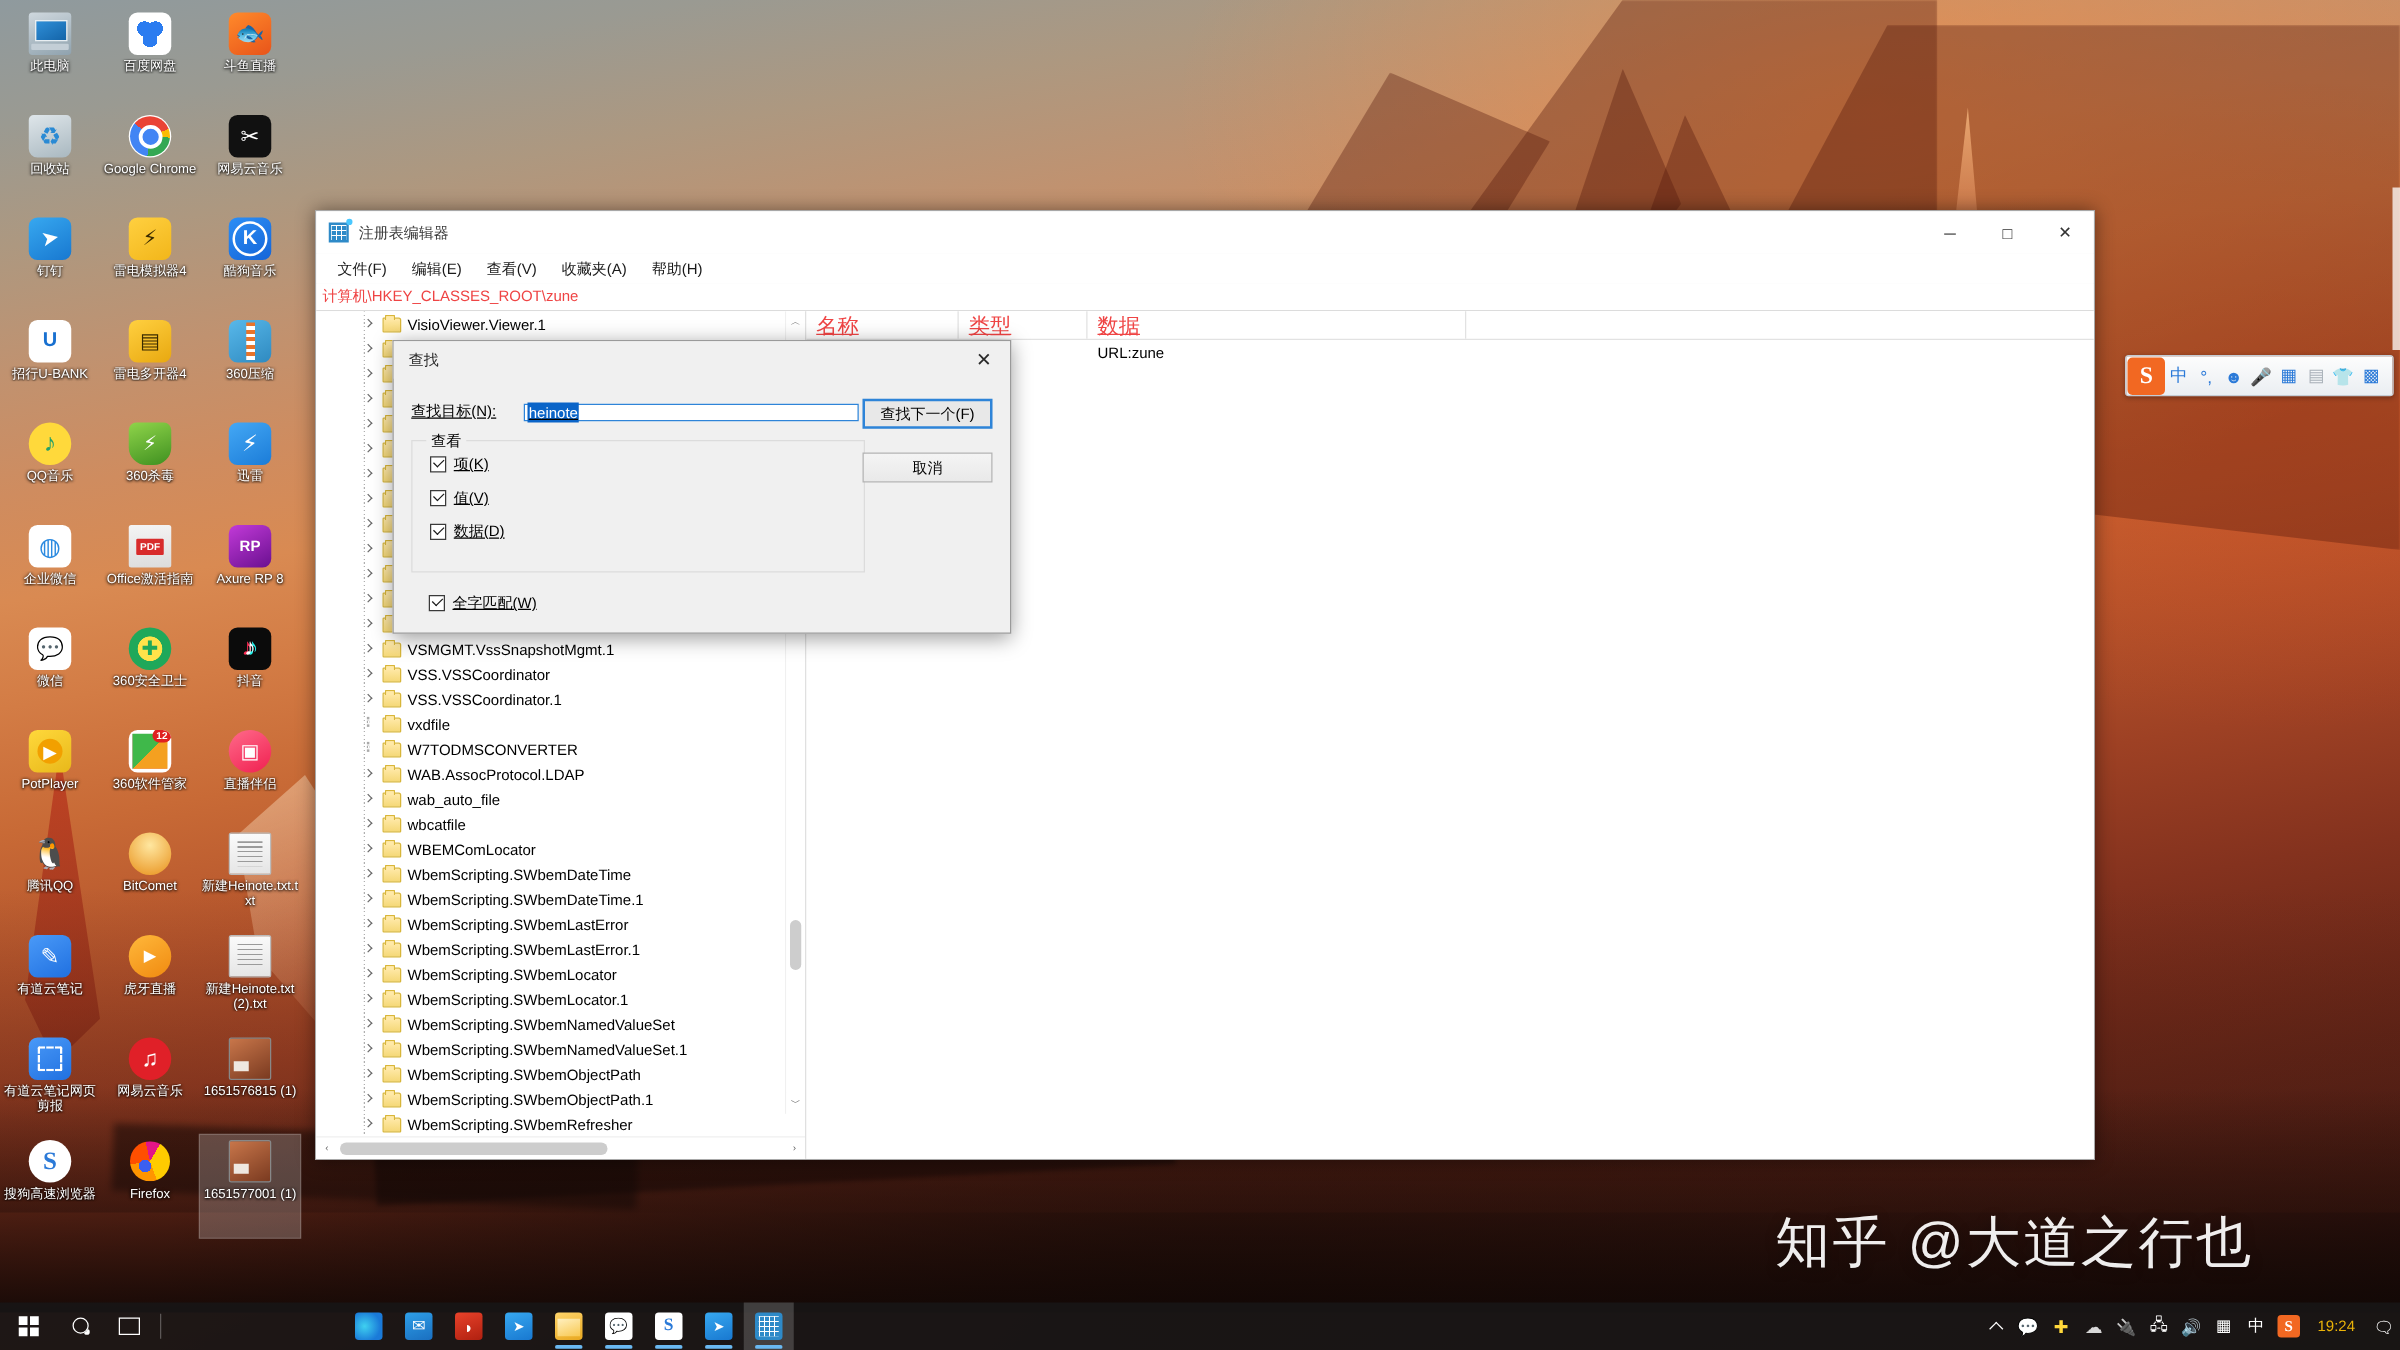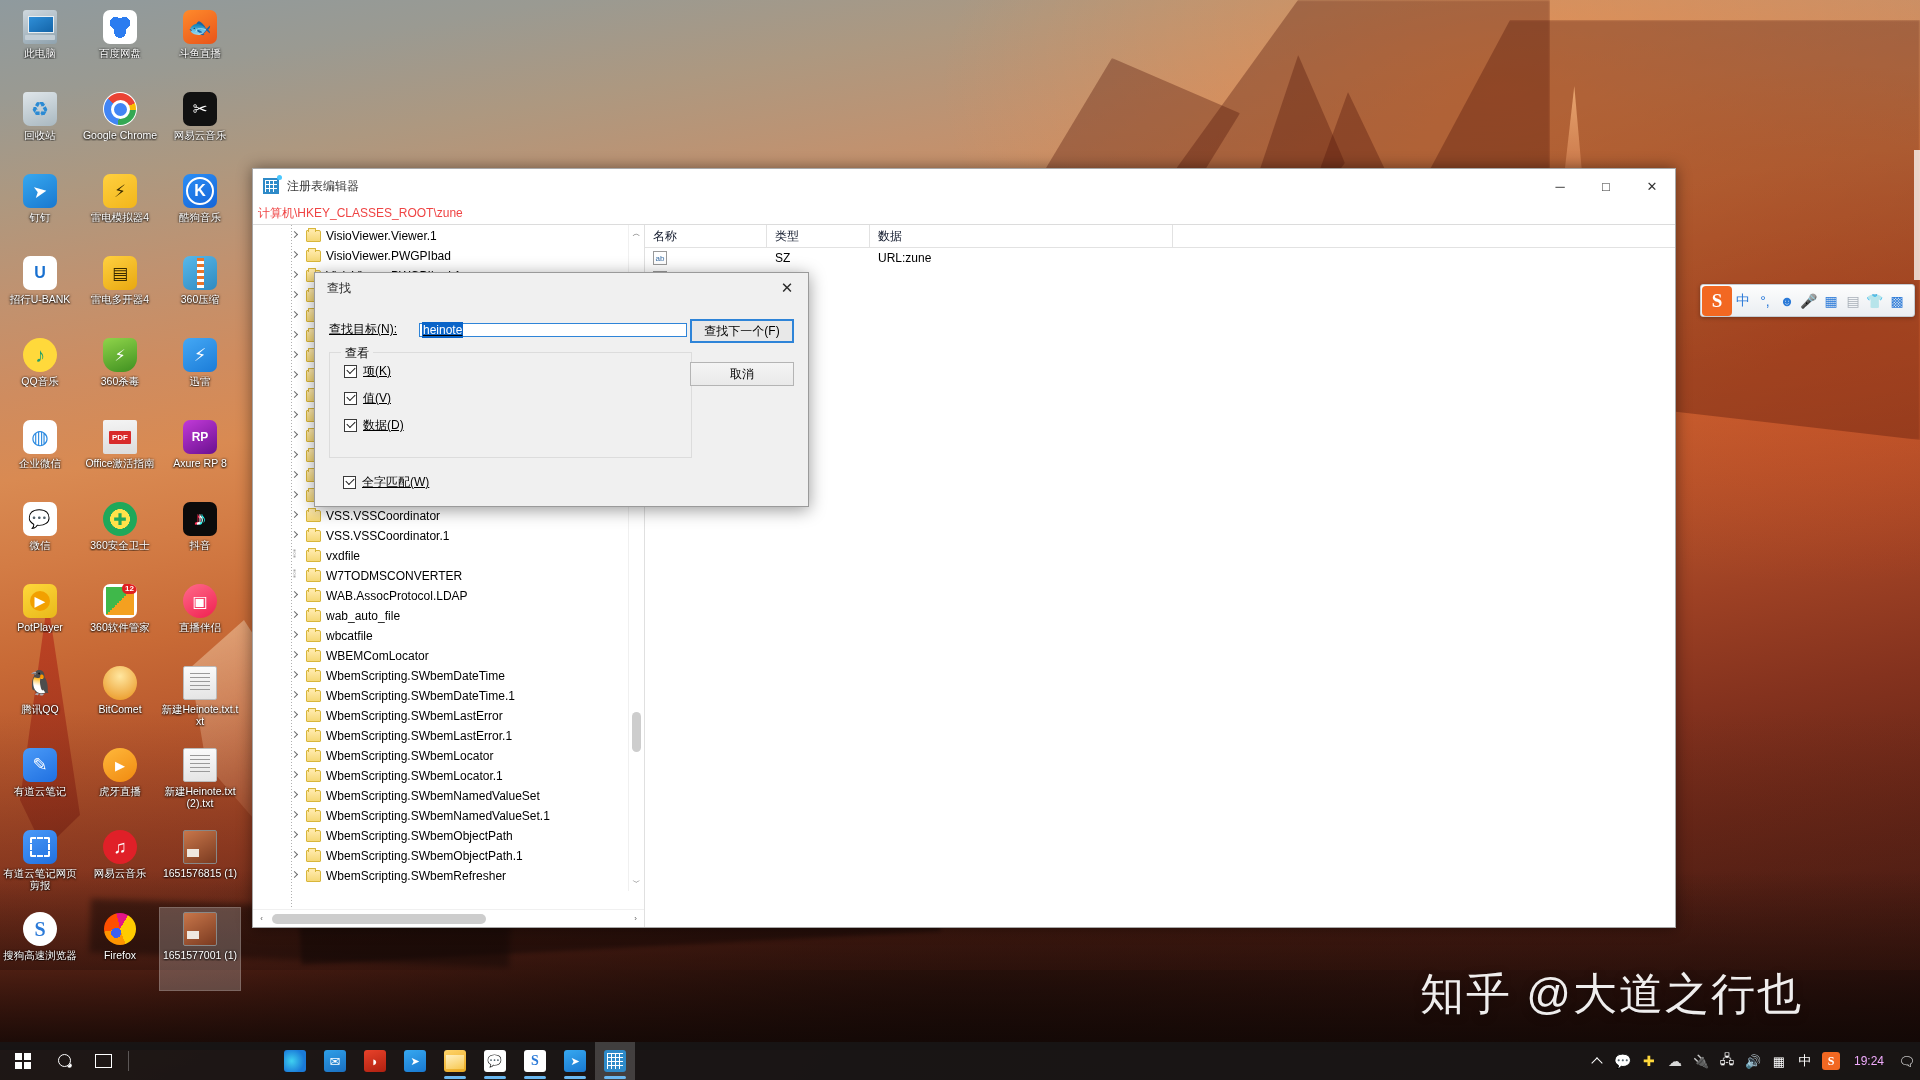--- a/index.html
+++ b/index.html
@@ -330,22 +330,22 @@
     background:#cdcdcd; border-radius:5px;
   }
 
   
   .val-pane { flex:1; display:flex; flex-direction:column; background:#fff; }
   .val-head {
     height: 23px; display:flex; background:#fff; border-bottom:1px solid #e2e2e2;
     flex-shrink:0;
   }
   .vh {
-    font-size:12px; color:#0f172a; display:flex; align-items:center;
-    padding-left:8px; border-right:1px solid #e2e2e2; cursor:default;
+    font-size:17px; color:#ef4444; display:flex; align-items:center;
+    padding-left:8px; border-right:1px solid #e2e2e2; cursor:default;text-decoration:underline;
   }
   .vh.c1 { width: 122px; }
   .vh.c2 { width: 103px; }
   .vh.c3 { width: 303px; }
   .vh.c4 { flex:1; border-right:none; }
   .val-rows { flex:1; position:relative; }
   .val-row {
     height: 20px; display:flex; align-items:center; font-size:12px; color:#000;
     cursor:default;
   }
@@ -536,21 +536,21 @@
       repeating-linear-gradient(90deg, #fff 0 1px, transparent 1px 4px),
       repeating-linear-gradient(180deg, #fff 0 1px, transparent 1px 4px); }
 
   .tray { margin-left:auto; display:flex; align-items:center; height:38px; }
   .tray-item {
     height:38px; min-width: 26px; display:flex; align-items:center; justify-content:center;
     color:#fff; font-size:13px; padding: 0 3px; cursor:default;
   }
   .tray-clock {
     height:38px; display:flex; flex-direction:column; align-items:center; justify-content:center;
-    color:#f0abfc; font-size:12px; padding: 0 10px; line-height:13px; cursor:default;
+    color:#eab308; font-size:12px; padding: 0 10px; line-height:13px; cursor:default;
   }
   .tray-chevron::before {
     content:''; width:7px; height:7px; border-left:1.5px solid #fff; border-top:1.5px solid #fff;
     transform: rotate(45deg); display:block; margin-top:3px;
   }
   .t-wechat { color:#3fd06a; font-size:14px; }
   .t-360 { color:#ffd83b; font-size:14px; }
   .t-cloud { color:#d8d8d8; font-size:14px; }
   .t-sogou {
     background:#f26822; color:#fff; width:18px; height:18px; border-radius:3px;
@@ -730,20 +730,27 @@
 
   <div class="titlebar">
     <div class="tb-icon"></div>
     <div class="tb-title">注册表编辑器</div>
     <div class="tb-spacer"></div>
     <div class="tb-btn">─</div>
     <div class="tb-btn">□</div>
     <div class="tb-btn close">✕</div>
   </div>
 
+  <div class="menubar" id="menubar">
+      <div class="menu-item">文件(F)</div>
+      <div class="menu-item">编辑(E)</div>
+      <div class="menu-item">查看(V)</div>
+      <div class="menu-item">收藏夹(A)</div>
+      <div class="menu-item">帮助(H)</div>
+    </div>
 
   <div class="addrbar">
     <span>计算机\HKEY_CLASSES_ROOT\zune</span>
   </div>
 
   <div class="regbody">
 
     <div class="tree-pane">
       <div class="tree-scroll">
         <div class="guideline"></div>

